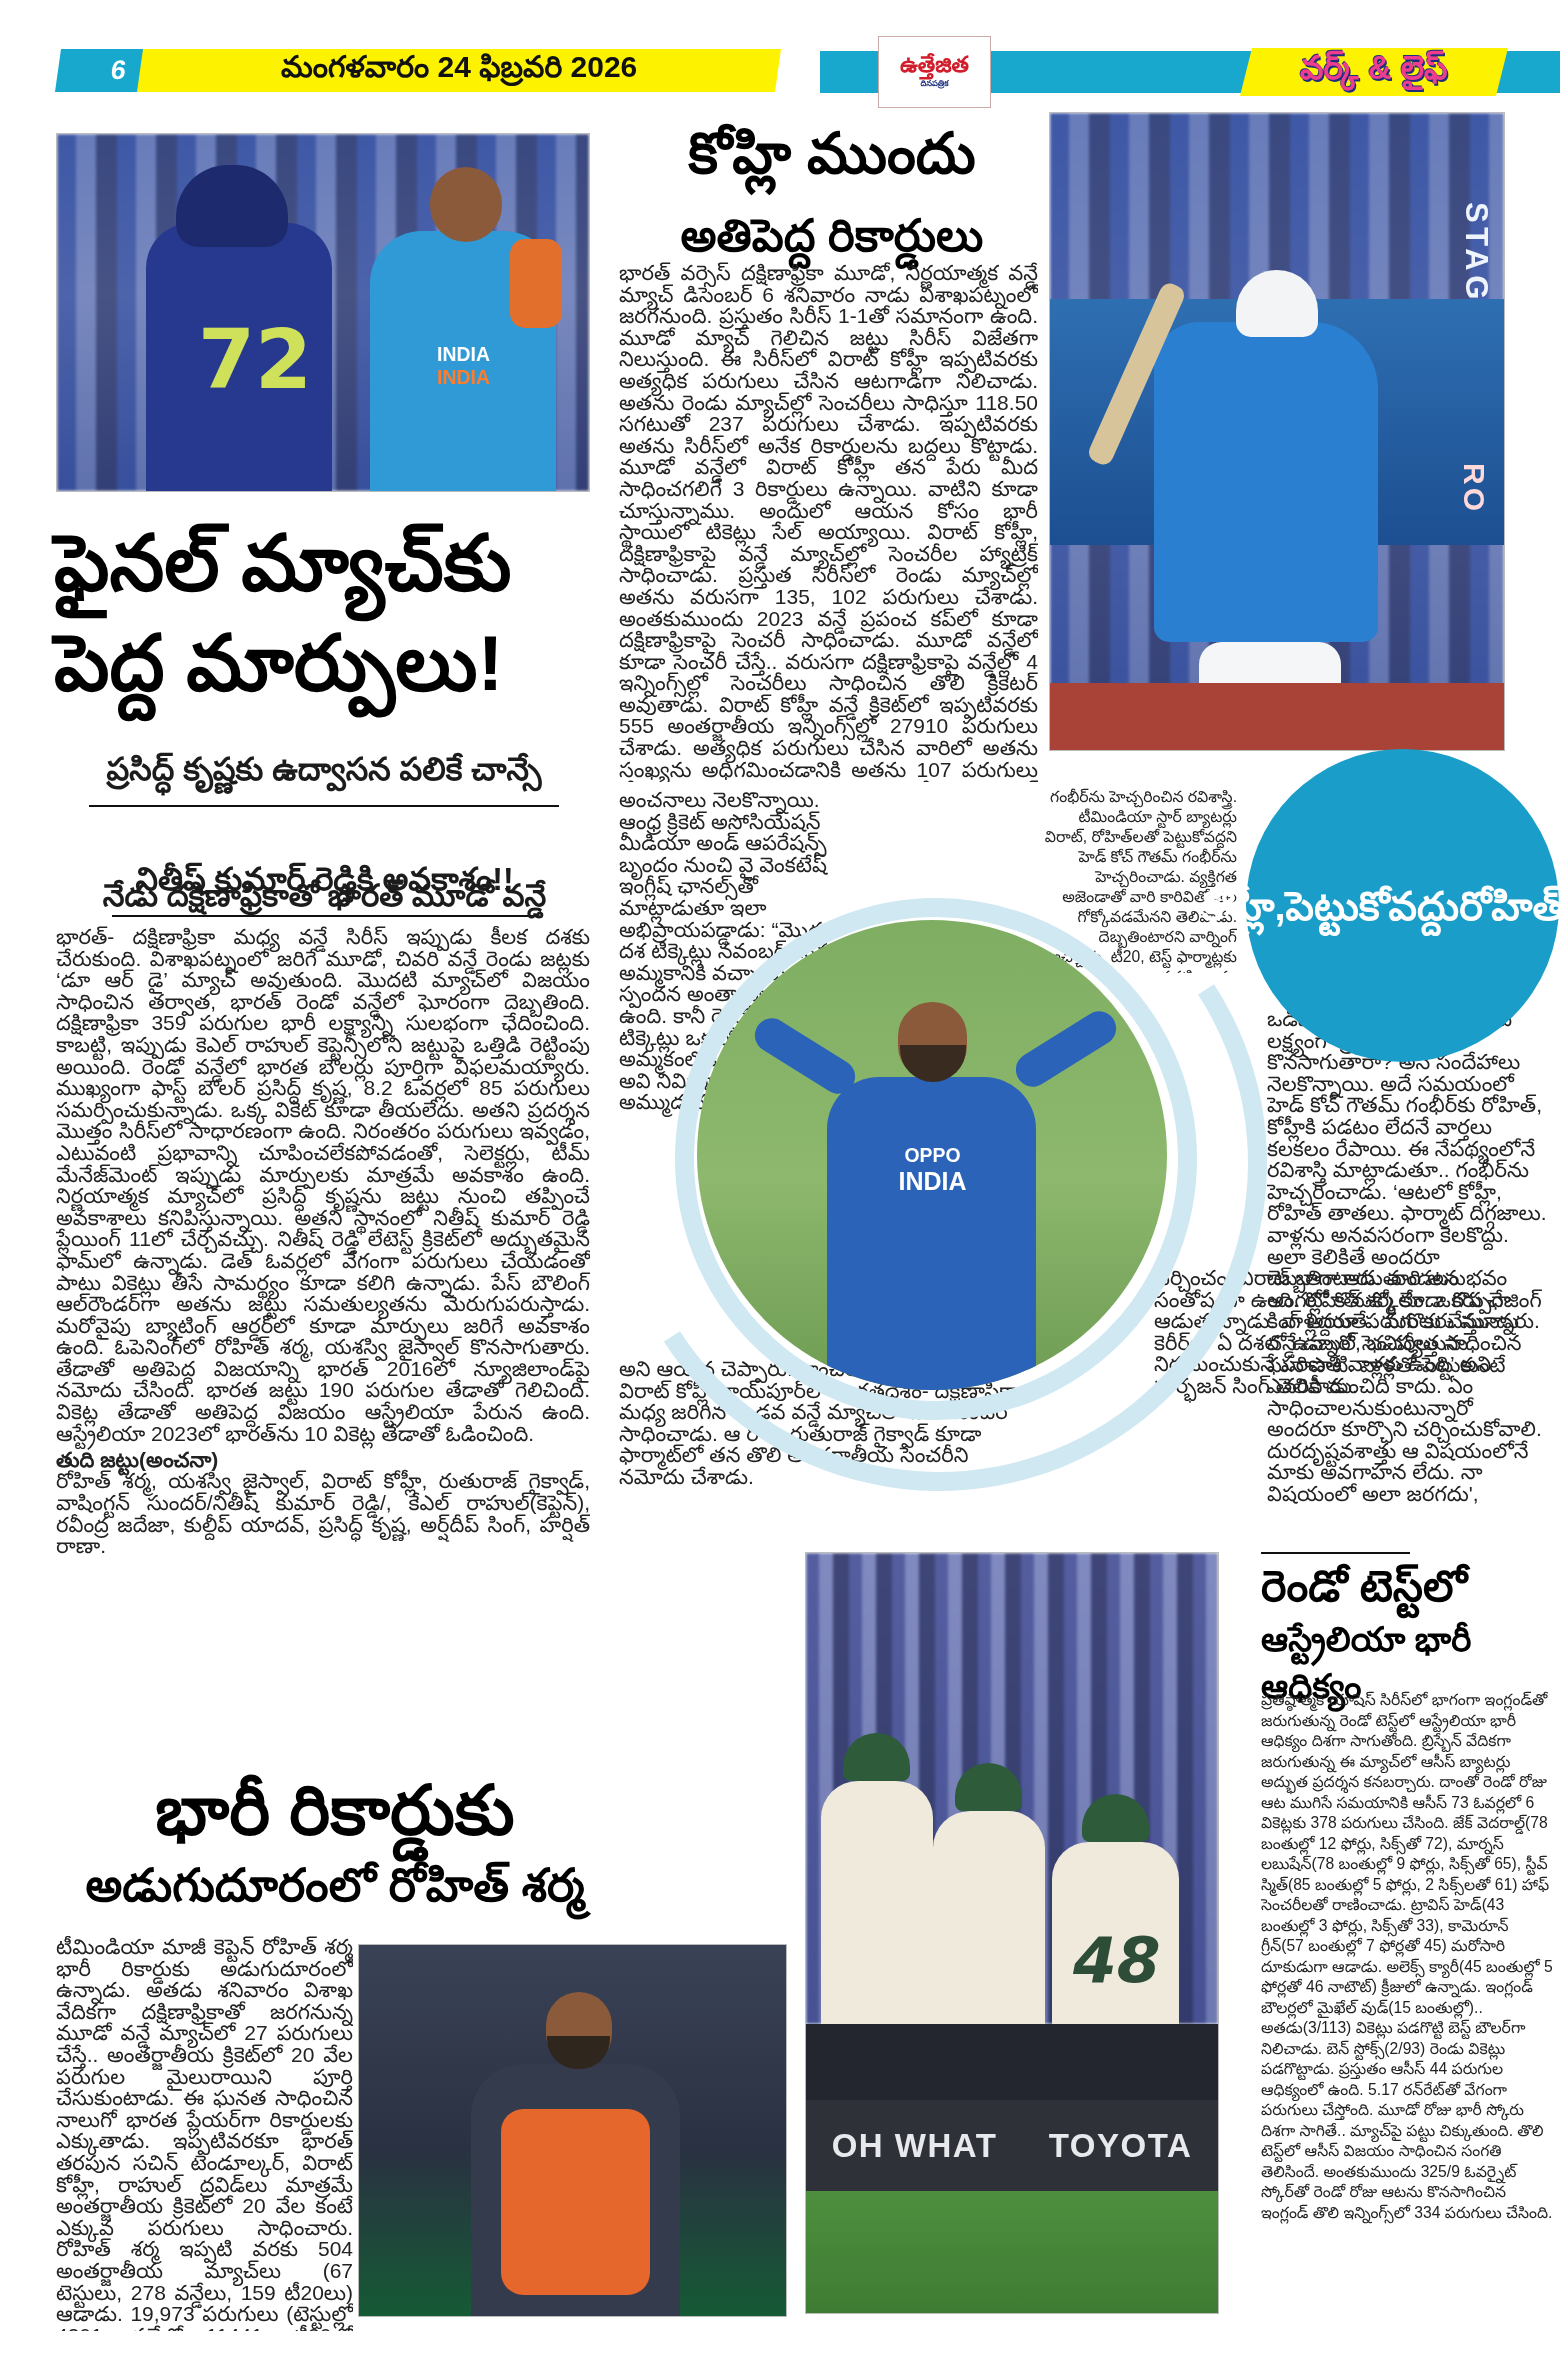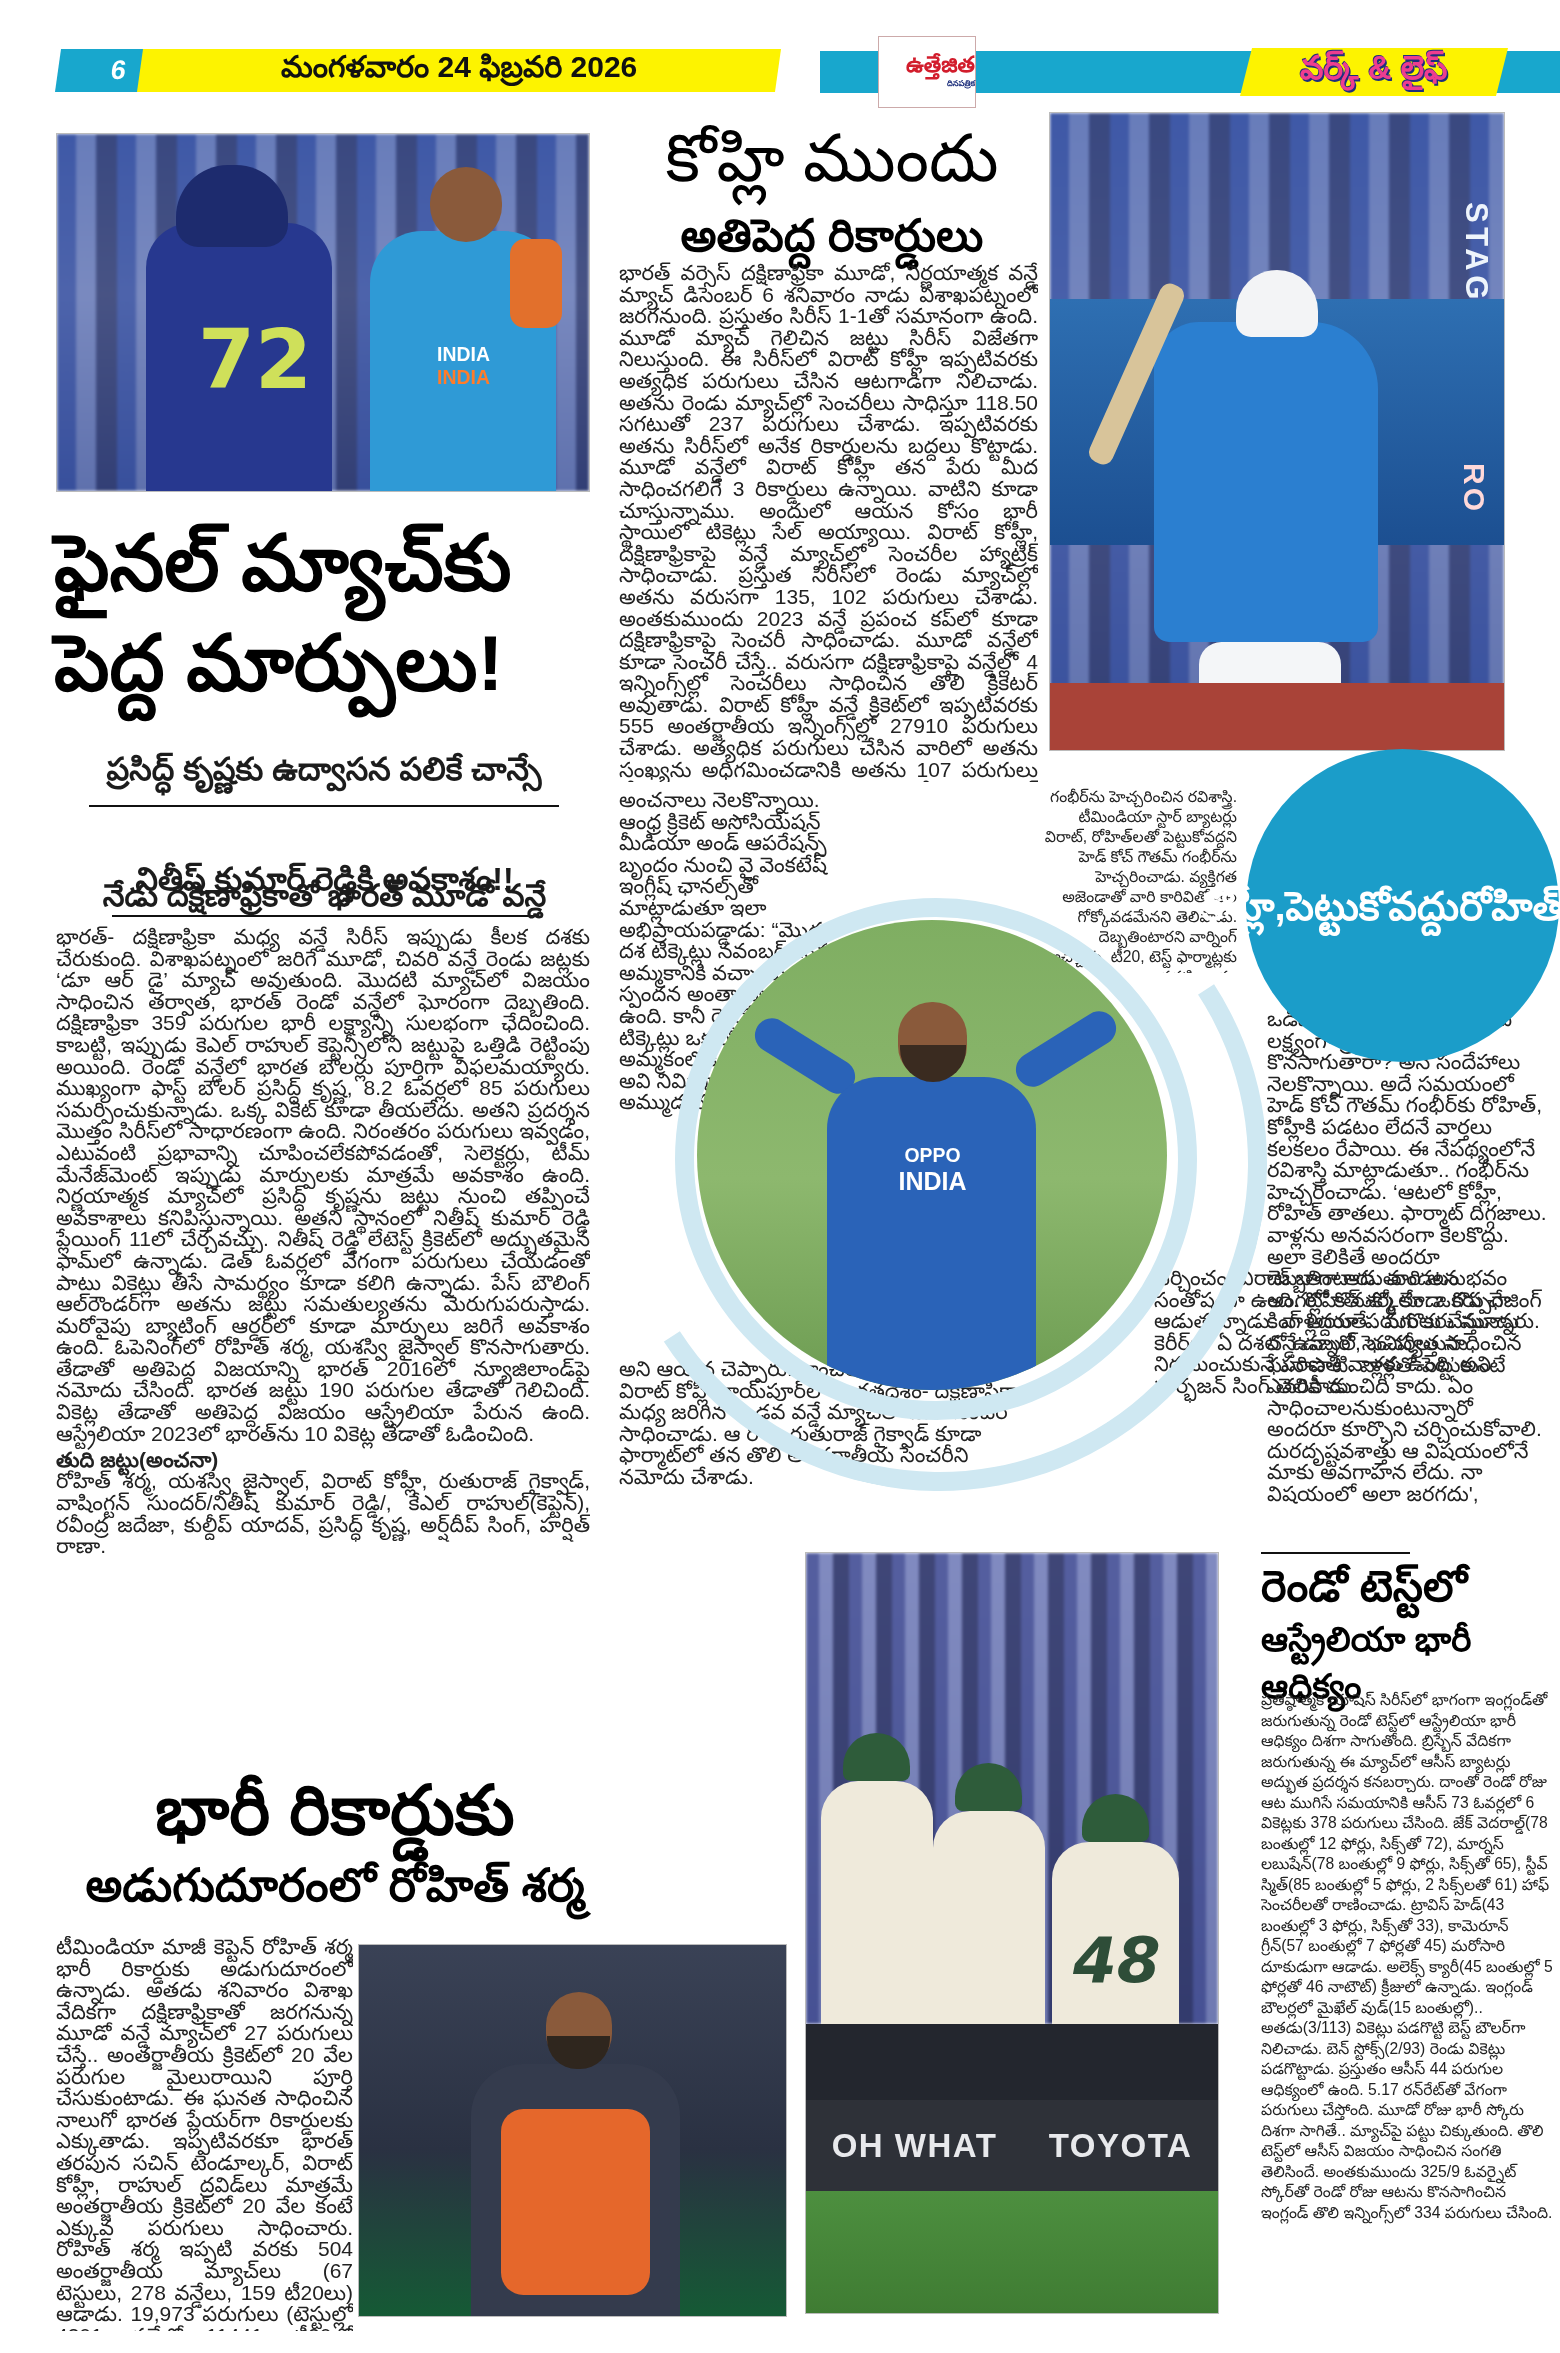--- a/index.html
+++ b/index.html
@@ -12,22 +12,22 @@
            transform:skewX(-8deg);display:flex;align-items:center;justify-content:center;
            color:#fff;font-size:27px;font-weight:bold;}
   .datebar{position:absolute;left:140px;top:49px;width:638px;height:43px;background:#fdf300;
            transform:skewX(-8deg);display:flex;align-items:center;justify-content:center;}
   .datebar span{transform:skewX(8deg);font-size:30px;font-weight:800;color:#111;}
   .cyanstrip{position:absolute;left:820px;top:51px;width:741px;height:42px;background:#18a7cd;}
   .sectionbox{position:absolute;left:1246px;top:48px;width:256px;height:48px;background:#fdf300;
            transform:skewX(-14deg);display:flex;align-items:center;justify-content:center;}
   .sectionbox span{transform:skewX(14deg);font-size:33px;font-weight:900;color:#ee3d8f;
            text-shadow:1.5px 1.5px 0 #1d2f7c, -0.7px -0.7px 0 #1d2f7c;}
-  .masthead{position:absolute;left:878px;top:36px;width:98px;height:72px;background:#fff;
-           border:1.5px solid #caa;display:flex;flex-direction:column;align-items:flex-end;justify-content:center;z-index:3;}
+  .masthead{position:absolute;left:878px;top:36px;width:113px;height:72px;background:#fff;
+           border:1.5px solid #caa;display:flex;flex-direction:column;align-items:center;justify-content:center;z-index:3;}
   .masthead .m1{font-size:22.4px;font-weight:900;color:#d21d2c;line-height:1;}
   .masthead .m2{font-size:8.2px;font-weight:bold;color:#1d2f7c;margin-top:3px;}
 
   
   .photo{position:absolute;overflow:hidden;border:0.7px solid #bbb;}
   .crowd{position:absolute;inset:0;
      background:
        repeating-linear-gradient(90deg, rgba(40,70,160,.55) 0 19.4px, rgba(120,140,200,.45) 19.4px 39px, rgba(30,40,90,.55) 39px 60px),
        linear-gradient(180deg,#5a6fae 0%,#7a87b8 45%,#4a5a96 100%);
      filter:blur(1.5px);}
@@ -79,21 +79,21 @@
 
   .p-rohit-train{left:358px;top:1944px;width:429px;height:373px;}
   .p-rohit-train .bg{position:absolute;inset:0;background:linear-gradient(180deg,#3a4256 0%,#2a3142 55%,#155a35 100%);filter:blur(0.7px);}
   .rt-body{position:absolute;left:112px;top:119px;width:209px;height:253px;background:#343b4d;border-radius:52px 52px 0 0;}
   .rt-bib{position:absolute;left:30px;top:45px;width:149px;height:186px;background:#e5672b;border-radius:22.4px;}
   .rt-head{position:absolute;left:75px;top:-72px;width:66px;height:75px;background:#8a5a3b;border-radius:33px;}
   .rt-beard{position:absolute;left:76px;top:-28px;width:63px;height:33px;background:#2f261e;border-radius:0 0 30px 30px;}
 
   
   .h-kohli1{position:absolute;left:616px;top:125px;width:432px;text-align:center;
-      font-size:66px;font-weight:400;color:#000;line-height:1.0;}
+      font-size:57px;font-weight:700;color:#000;line-height:1.0;}
   .h-kohli2{position:absolute;left:616px;top:210px;width:432px;text-align:center;
       font-size:45px;font-weight:900;color:#000;}
 
   .h-final{position:absolute;left:54px;top:514px;width:537px;font-size:78px;font-weight:900;color:#000;line-height:1.28;}
   .sub1{position:absolute;left:89px;top:751px;width:470px;text-align:center;font-size:32px;font-weight:700;
         border-bottom:2.2px solid #111;padding-bottom:10.4px;}
   .sub2{position:absolute;left:112px;top:861px;width:425px;text-align:center;font-size:32px;font-weight:800;
         border-bottom:2.2px solid #111;padding-bottom:10.4px;}
   .sub3{position:absolute;left:71px;top:878px;width:507px;text-align:center;font-size:31px;font-weight:800;}
 

